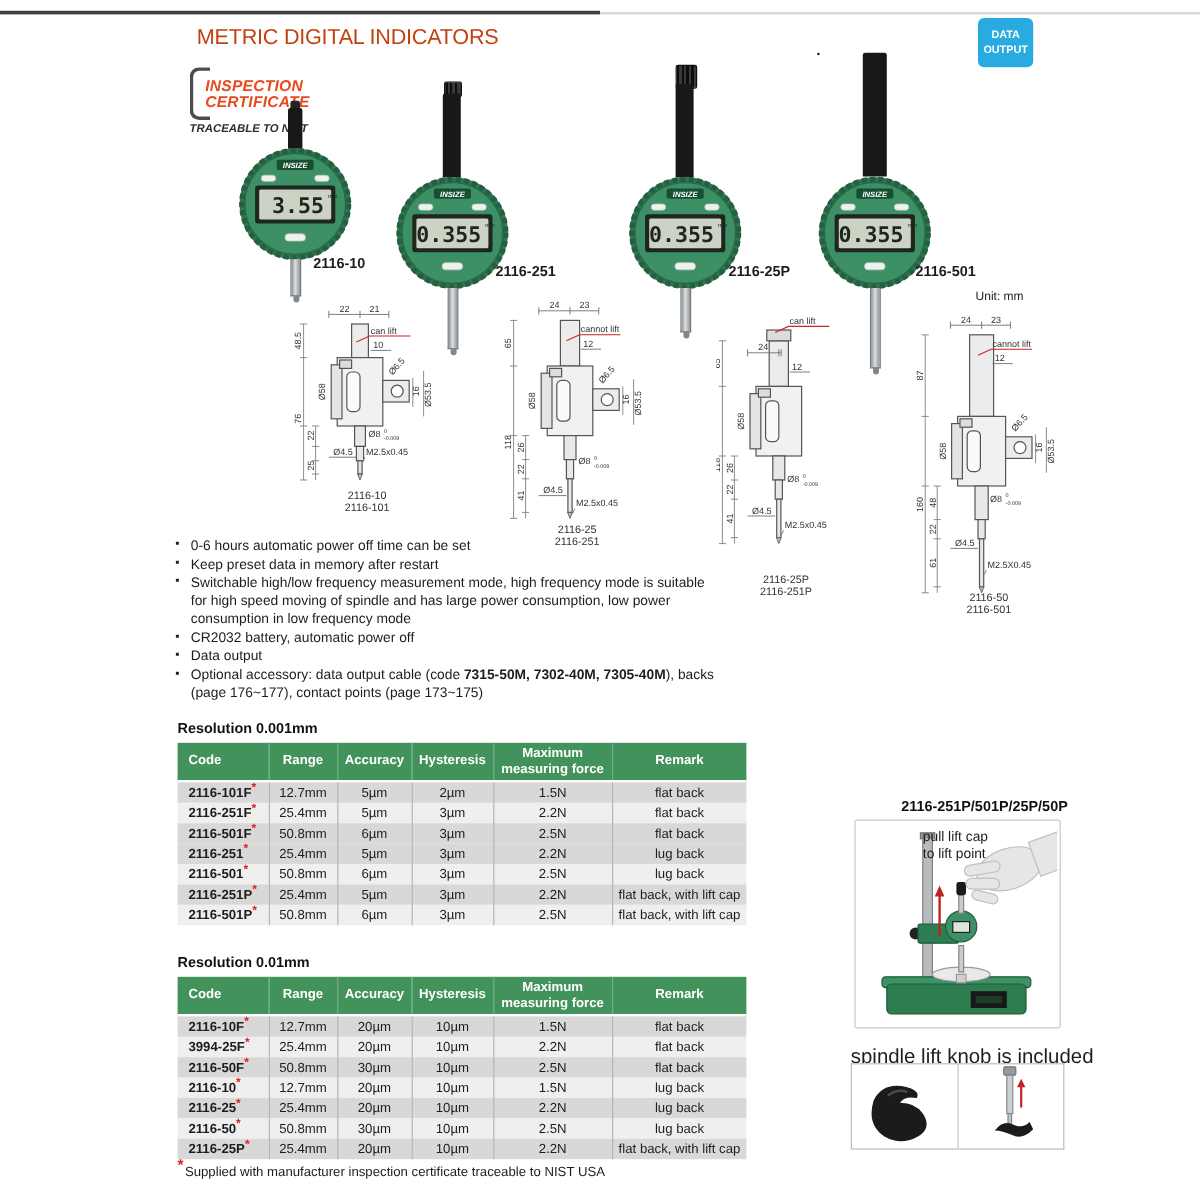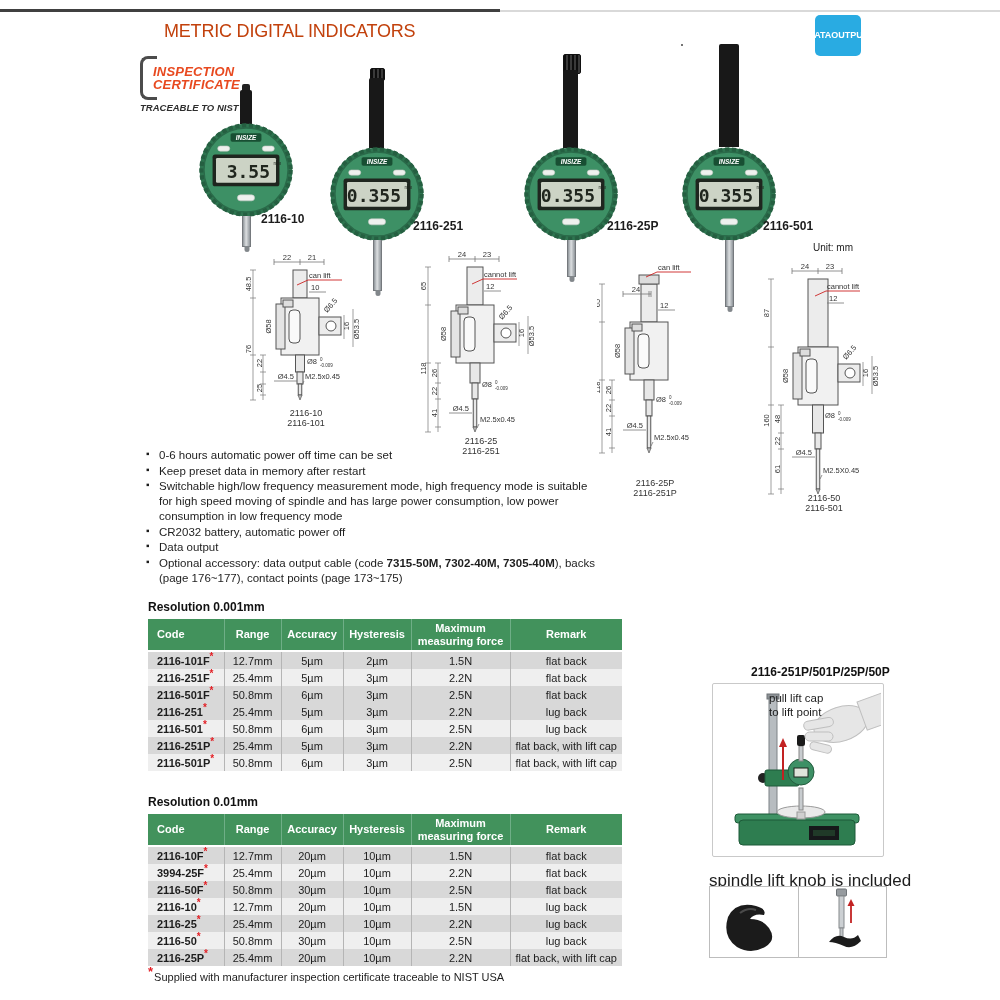--- a/index.html
+++ b/index.html
@@ -3,23 +3,23 @@
 <meta charset="utf-8">
 <style>
   html,body{margin:0;padding:0;background:#fff}
   body{width:1000px;height:1000px;position:relative;font-family:"Liberation Sans",sans-serif;color:#222}
   
   .scan-a{position:absolute;top:9px;left:0;width:500px;height:3px;background:#2b2b2b;opacity:.9}
   .scan-b{position:absolute;top:10px;left:500px;width:500px;height:2px;background:#d9d9d9}
   
   .title{position:absolute;left:164px;top:21px;font-size:18px;font-weight:400;letter-spacing:-.2px;color:#c2410c}
   
-  .badge{position:absolute;left:815px;top:15px;width:46px;height:41px;background:var(--blue,#29abe2);border-radius:5px;display:flex;flex-direction:row;align-items:center;justify-content:center;color:#fff;font-size:9px;font-weight:700;line-height:1.25;text-align:center}
-  
-  .cert{position:absolute;left:140px;top:56px;width:130px}
+  .badge{position:absolute;left:815px;top:15px;width:46px;height:41px;background:var(--blue,#29abe2);border-radius:5px;display:flex;flex-direction:column;align-items:center;justify-content:center;color:#fff;font-size:9px;font-weight:700;line-height:1.25;text-align:center}
+  
+  .cert{position:absolute;left:158px;top:56px;width:130px}
   .cert-row{display:flex;align-items:center}
   .cert-bracket{width:14px;height:38px;border:3.5px solid #4c4c4c;border-right:none;border-radius:8px 0 0 8px;flex:0 0 auto}
   .cert-lines{margin-left:-4px}
   .cert-l1,.cert-l2{font-size:13px;font-weight:800;font-style:italic;color:var(--orange,#e8491f);line-height:1.02;letter-spacing:.2px}
   .cert-l3{font-size:9.5px;font-weight:700;font-style:italic;color:#2e2e2e;margin-top:2px}
   
   .product{position:absolute}
   .product .cap,.product .stem,.product .knurl,.product .spindle,.product .plabel,.product .dial{position:absolute}
   .product .stem{background:#181818;border-radius:2px 2px 0 0}
   .product .cap{background:#222;border-radius:2px 2px 1px 1px}

